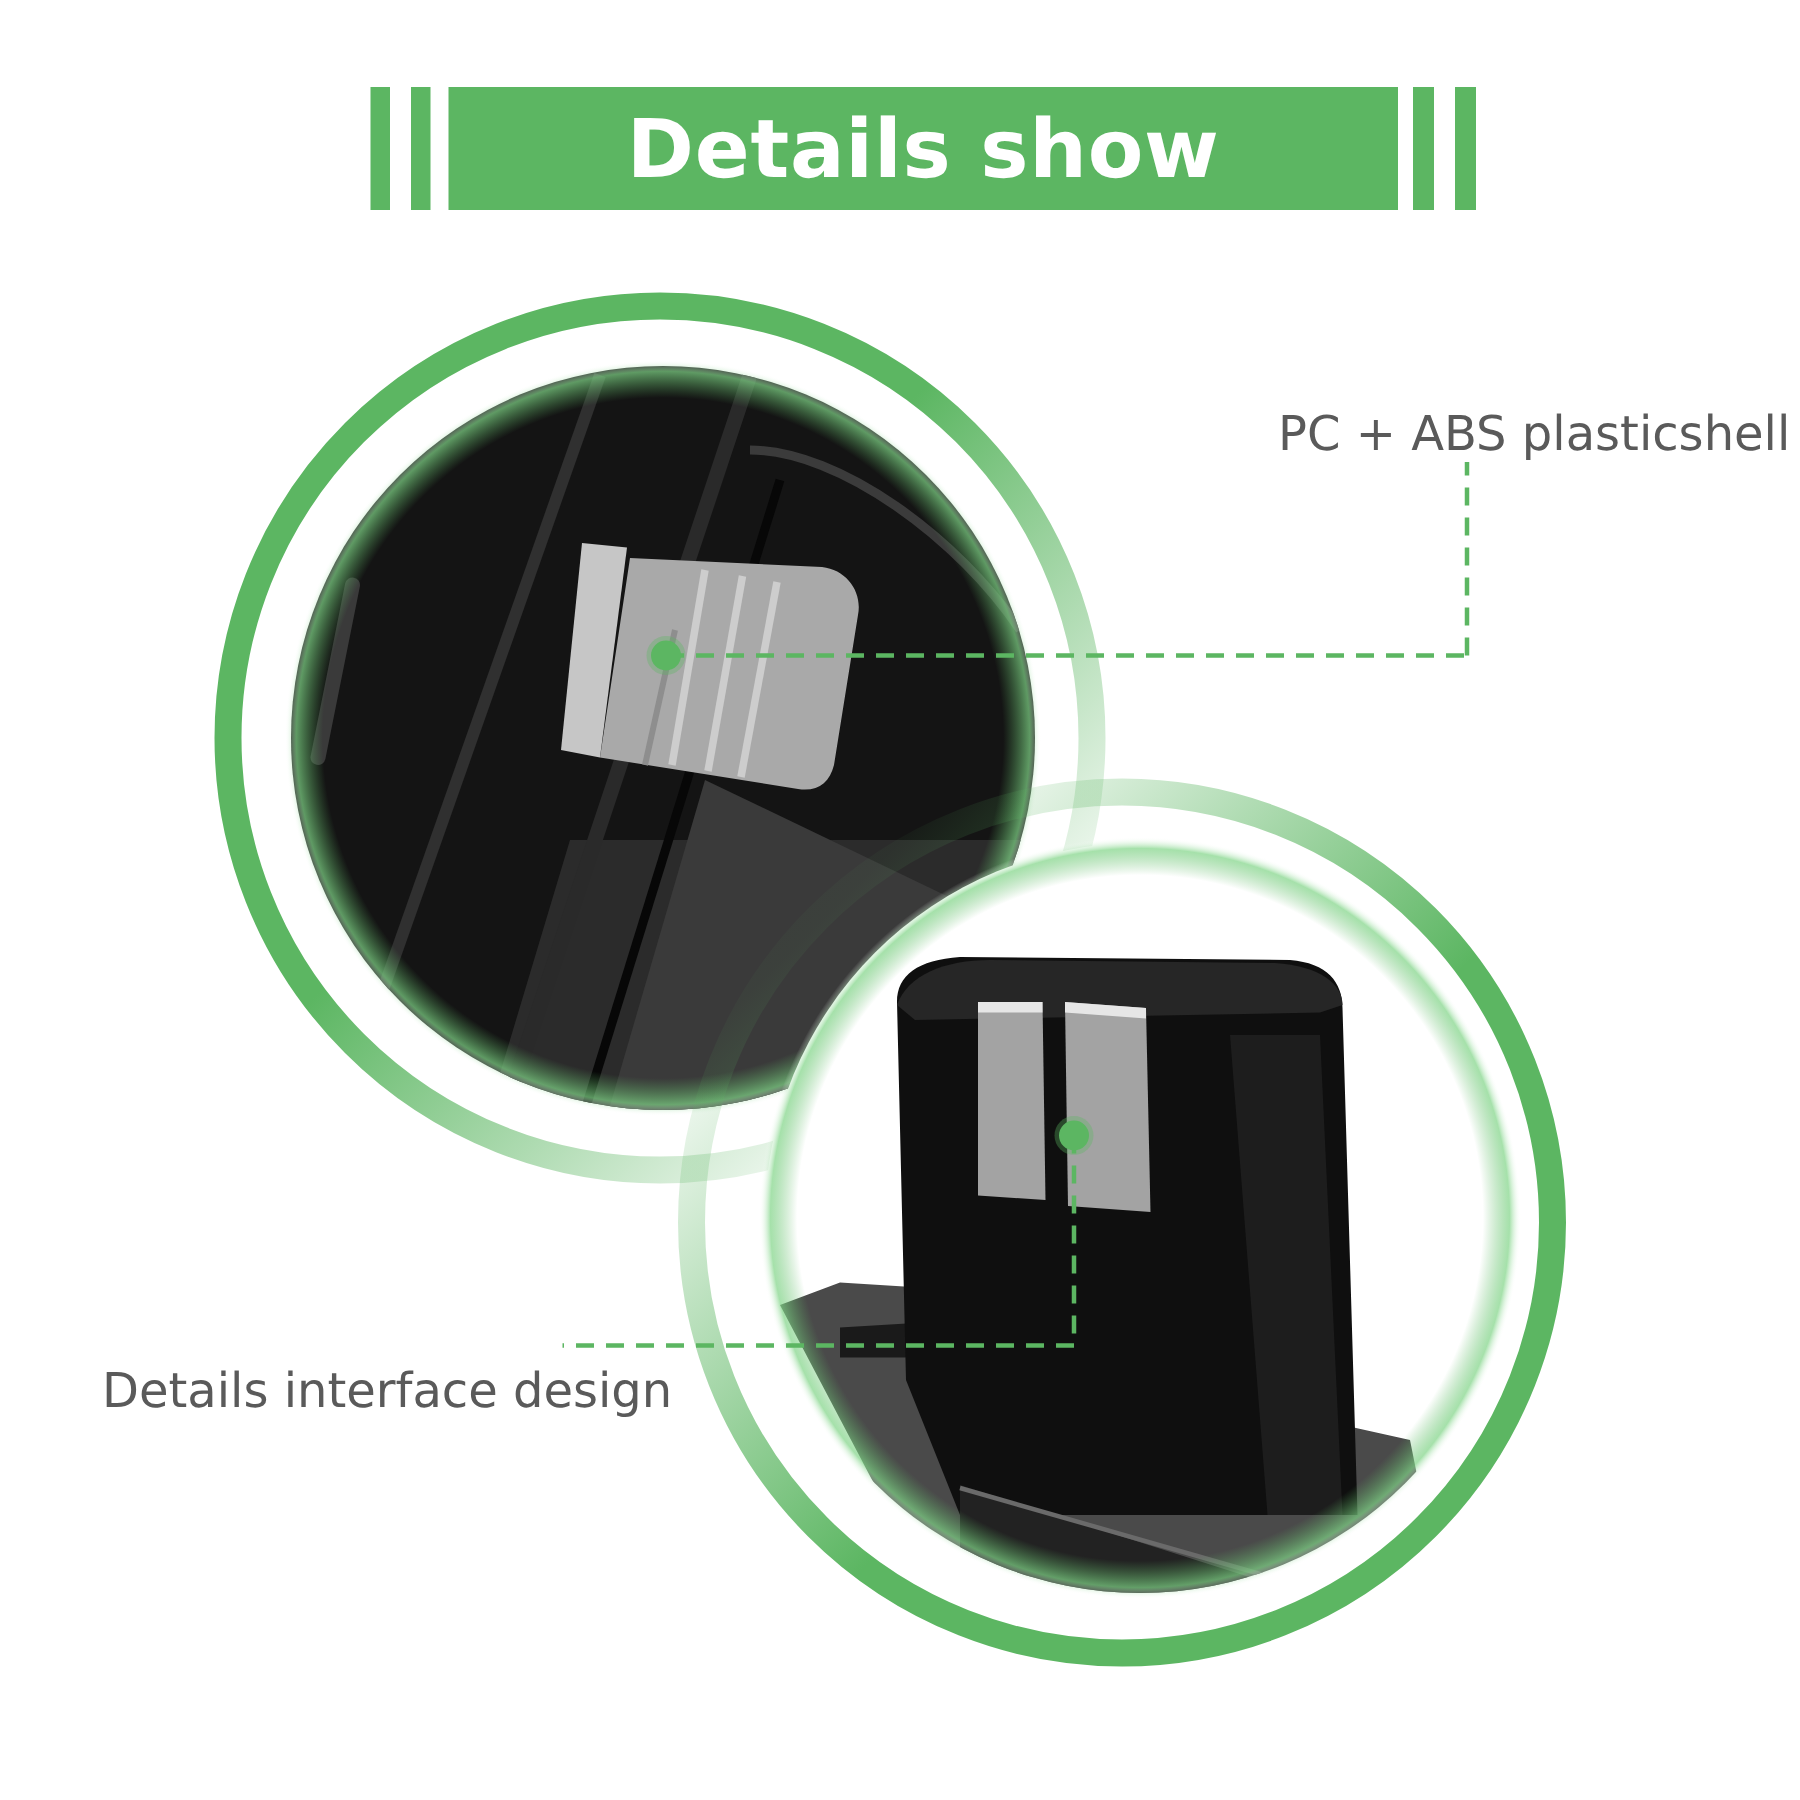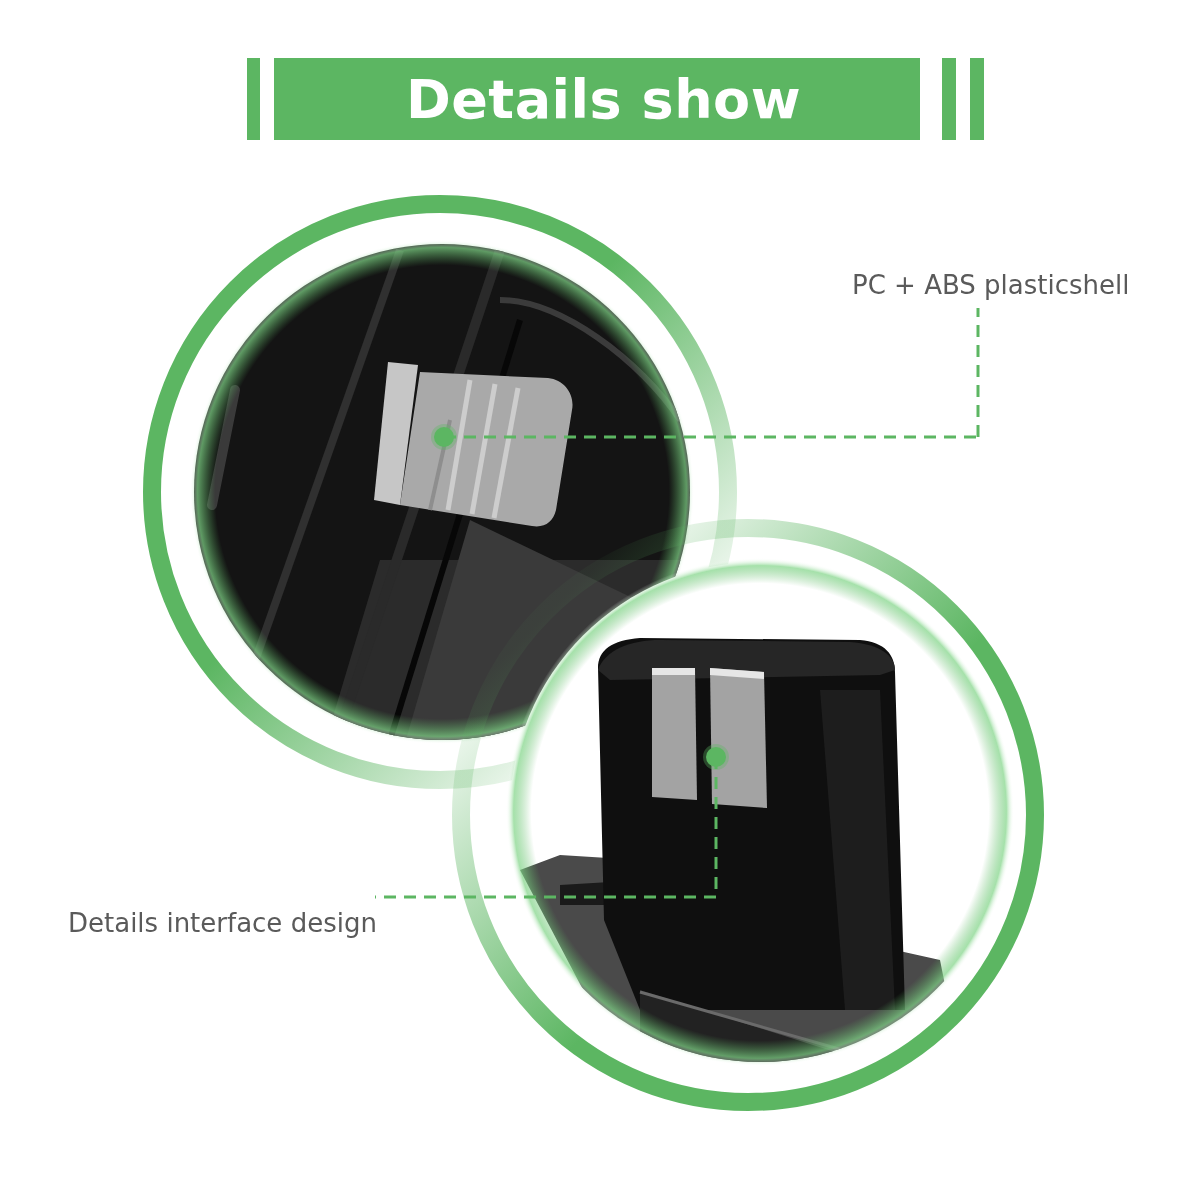--- a/index.html
+++ b/index.html
@@ -1,26 +1,26 @@
 <!DOCTYPE html>
 <html><head>
   <meta charset="utf-8">
   <style>
     html, body { margin: 0; padding: 0; background: #ffffff; }
     body { width: 1200px; height: 1200px; position: relative; overflow: hidden; font-family: "DejaVu Sans", "Liberation Sans", sans-serif; }
 
     
     .hdr-bar { position: absolute; top: 58px; height: 82px; background: #5cb662; }
-    .hdr-main { position: absolute; top: 58px; left: 287px; width: 633px; height: 82px; background: #5cb662;
+    .hdr-main { position: absolute; top: 58px; left: 299px; width: 633px; height: 82px; background: #5cb662;
       display: flex; align-items: center; justify-content: center; }
     .hdr-title { color: #ffffff; font-weight: bold; font-size: 54px; letter-spacing: 0.5px; font-family: "DejaVu Sans", sans-serif; }
 
     svg { position: absolute; left: 0; top: 0; }
 
-    .label { position: absolute; color: #5a5a5a; font-size: 26px; font-family: "DejaVu Sans", sans-serif; white-space: nowrap; }
+    .label { position: absolute; color: #5a5a5a; font-size: 32px; font-family: "DejaVu Sans", sans-serif; white-space: nowrap; }
   </style>
 </head>
 <body>
 
 <div>
   <div class="hdr-bar" style="left:247px;width:13px;"></div>
   <div class="hdr-bar" style="left:274px;width:13px;"></div>
   <div class="hdr-main">
     <span class="hdr-title">Details show</span>
   </div>

